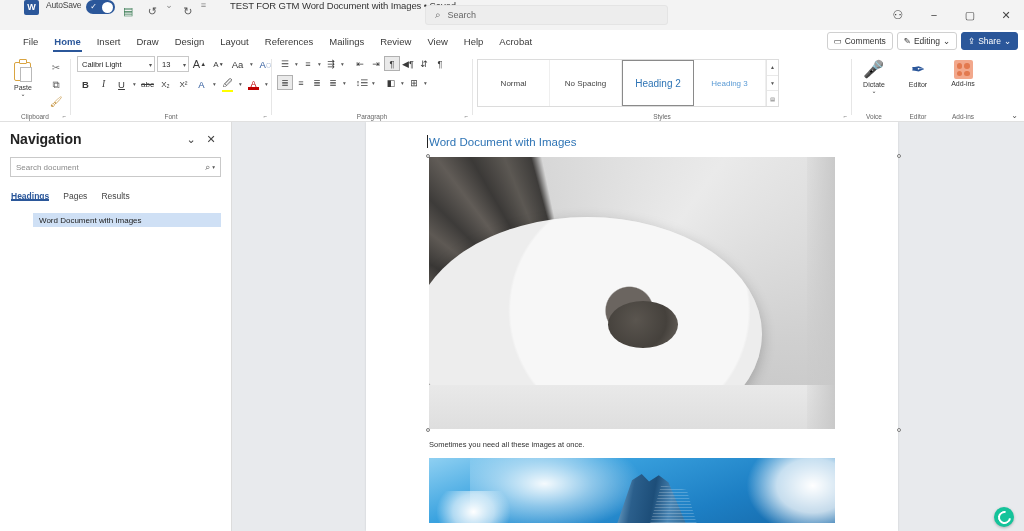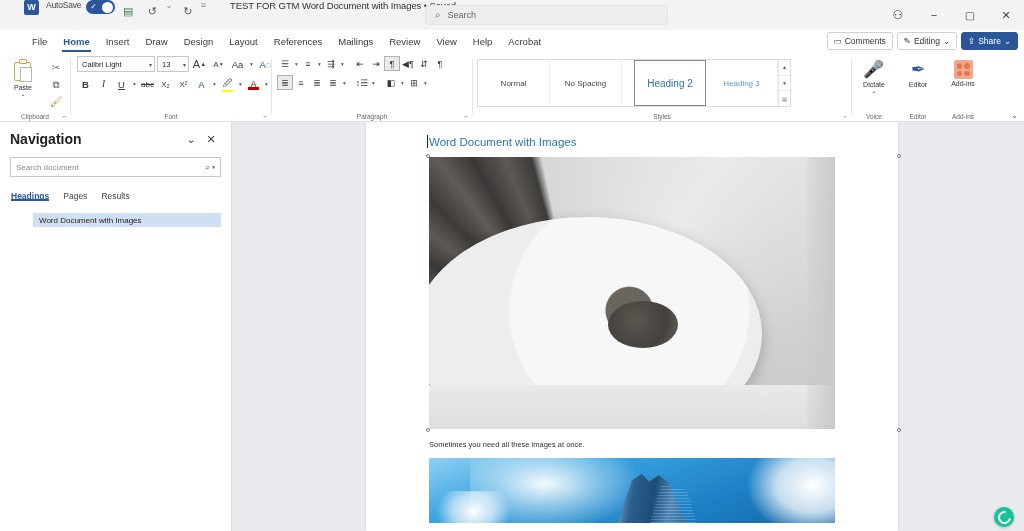--- a/index.html
+++ b/index.html
@@ -50,21 +50,21 @@
   .searchbox .ph { font-size: 9px; color: #666; }
   .wincontrols { position: absolute; right: 0; top: 0; height: 30px; display: flex; align-items: center; }
   .wc {
     width: 36px; height: 30px; display: flex; align-items: center; justify-content: center;
     font-size: 11px; color: #444;
   }
   .wc.bulb { font-size: 12px; }
 
   
   .tabrow {
-    height: 23px; background: #fff; display: flex; align-items: center; padding-left: 24px;
+    height: 23px; background: #fff; display: flex; align-items: center; padding-left: 15px;
     flex: 0 0 23px; position: relative;
   }
   .tab {
     font-size: 9.5px; color: #3a3a3a; padding: 0 8px; height: 23px; line-height: 23px;
     position: relative; white-space: nowrap;
   }
   .tab.active { color: #2b579a; font-weight: bold; }
   .tab.active::after {
     content: ""; position: absolute; left: 7px; right: 7px; bottom: 1px; height: 2px; background: #2b579a;
   }
@@ -151,21 +151,21 @@
 
   
   .stylebox {
     border: 1px solid #dcdcdc; background: #fff; display: flex; height: 48px; margin-top: 3px;
   }
   .sty {
     width: 72px; display: flex; align-items: center; justify-content: center;
     font-size: 8px; color: #444; border-right: 1px solid #efefef; 
   }
   .sty.h1 { font-size: 14px; color: #2e74b5; font-family: "Liberation Serif", serif; }
-  .sty.h2 { font-size: 10px; color: #2e74b5; margin-left: 12px; }
+  .sty.h2 { font-size: 10px; color: #2e74b5; }
   .sty.h3 { font-size: 8px; color: #5b9bd5; }
   .sty.selected { border: 1.5px solid #8a8a8a; }
   .sty-scroll { width: 12px; display: flex; flex-direction: column; border-left:1px solid #e4e4e4; }
   .sty-scroll div {
     flex: 1; display: flex; align-items: center; justify-content: center; font-size: 5px;
     color: #555; border-bottom: 1px solid #e9e9e9;
   }
   .sty-scroll div:last-child { border: none; }
 
   

